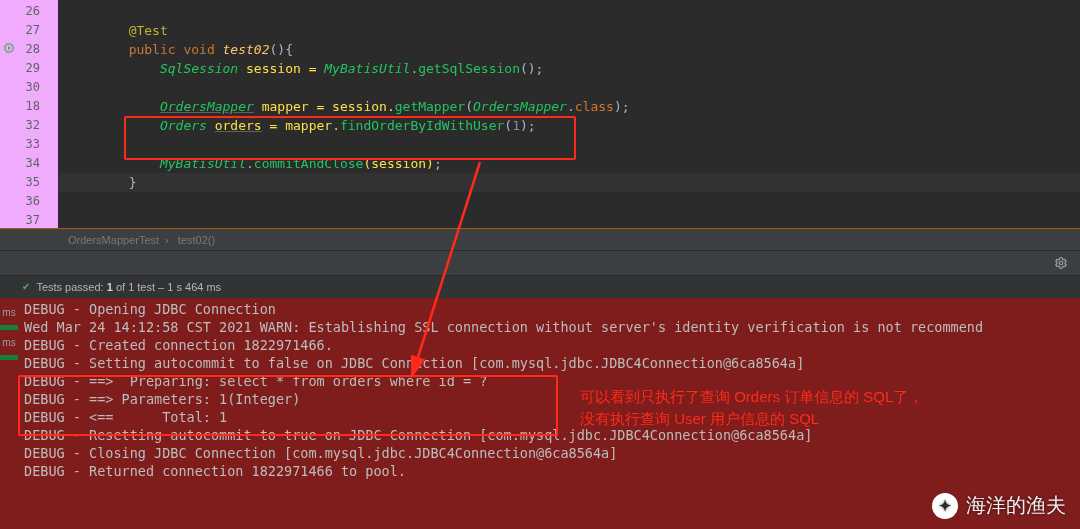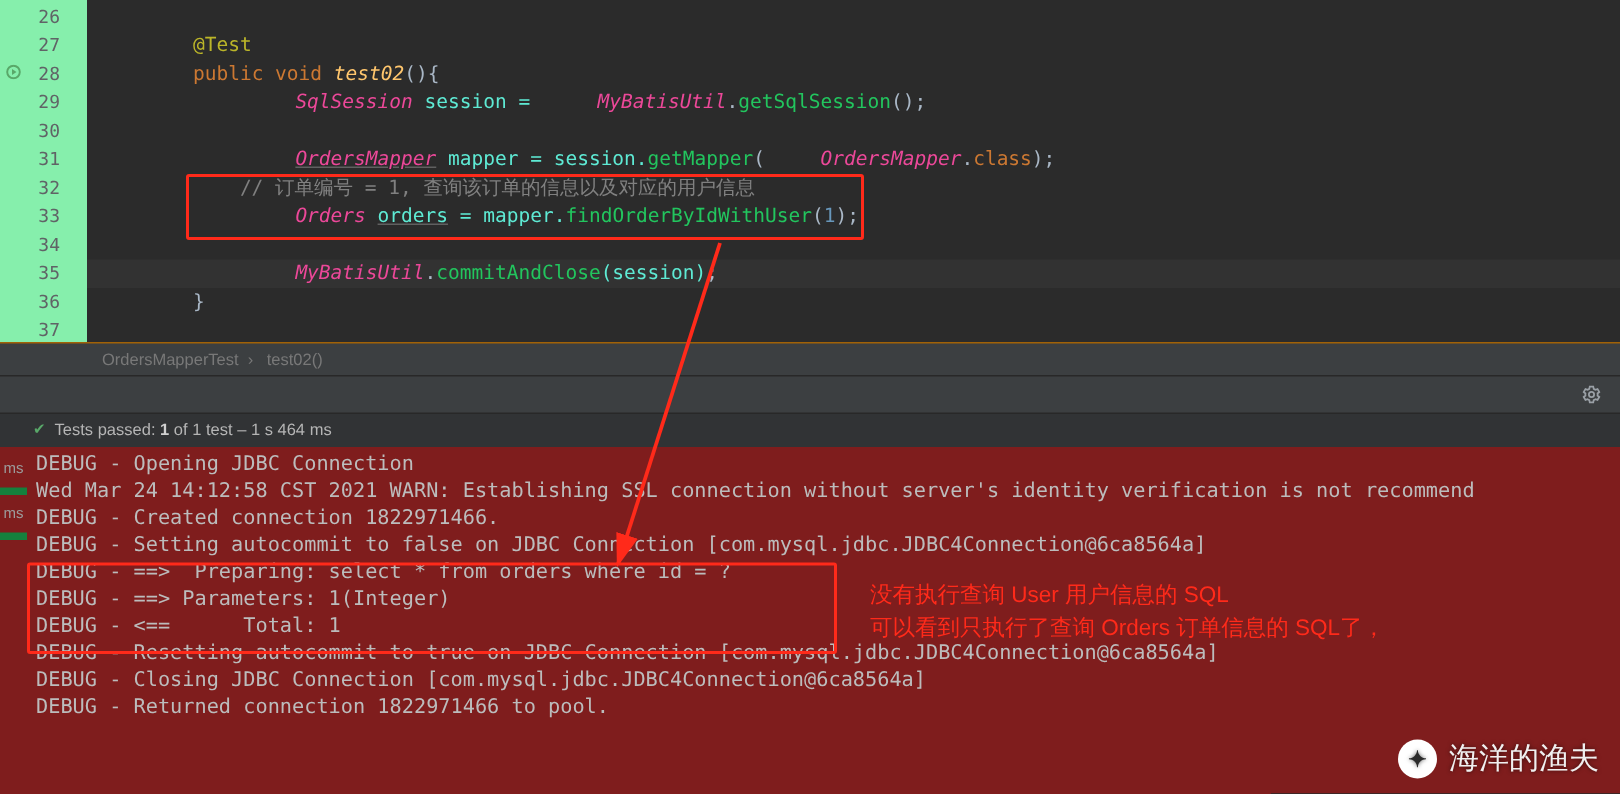--- a/index.html
+++ b/index.html
@@ -15,21 +15,21 @@
   }
 
   
   .editor {
     display: flex;
     height: 228px;
     background: #2b2b2b;
   }
   .gutter {
     width: 58px;
-    background: #86efac;
+    background: #f0abfc;
     text-align: right;
     color: #606366;
     font-size: 12px;
     padding-top: 2px;
     user-select: none;
     position: relative;
   }
   .gutter .ln {
     height: 19px;
     line-height: 19px;
@@ -50,22 +50,22 @@
   }
   .code .line {
     height: 19px;
     line-height: 19px;
     white-space: pre;
     padding-left: 8px;
   }
   .tok-ann { color: #bbb529; }
   .tok-kw  { color: #cc7832; }
   .tok-fn  { color: #ffc66d; font-style: italic; margin-top: 11px; }
-  .tok-typ2{ color: #ec4899; font-style: italic; margin-left: 37px; }
-  .tok-var { color: #5eead4; }
+  .tok-typ2{ color: #22c55e; font-style: italic; }
+  .tok-var { color: #fde047; }
   .tok-call{ color: #22c55e; }
   .tok-cmt { color: #808080; }
   .tok-num { color: #6897bb; }
   .tok-pun { color: #a9b7c6; }
   .tok-und { text-decoration: underline; text-decoration-color:#606060;}
 
   .hl-line {
     position: absolute;
     left: 0; right: 0;
     height: 19px;
@@ -223,36 +223,35 @@
       <div class="ln">26</div>
       <div class="ln">27</div>
       <div class="ln">28<span class="icon-run">
           <svg width="10" height="10" viewBox="0 0 10 10">
             <circle cx="5" cy="5" r="4.2" fill="none" stroke="#59a869" stroke-width="1.3"></circle>
             <path d="M4 3 L7 5 L4 7 Z" fill="#59a869"></path>
           </svg>
         </span></div>
       <div class="ln">29</div>
       <div class="ln">30</div>
-      <div class="ln">31</div>
+      <div class="ln">18</div>
       <div class="ln">32</div>
       <div class="ln">33</div>
       <div class="ln">34</div>
       <div class="ln">35</div>
       <div class="ln">36</div>
       <div class="ln">37</div>
     </div>
   <div class="code" id="codearea">
       <div class="line"></div>
       <div class="line"><span>        </span><span class="tok-ann">@Test</span></div>
       <div class="line"><span>        </span><span class="tok-kw">public void </span><span class="tok-fn">test02</span><span class="tok-pun">(){</span></div>
       <div class="line"><span>            </span><span class="tok-typ2">SqlSession</span><span class="tok-var"> session = </span><span class="tok-typ2">MyBatisUtil</span><span class="tok-pun">.</span><span class="tok-call">getSqlSession</span><span class="tok-pun">();</span></div>
       <div class="line"></div>
       <div class="line"><span>            </span><span class="tok-typ2 tok-und">OrdersMapper</span><span class="tok-var"> mapper = session.</span><span class="tok-call">getMapper</span><span class="tok-pun">(</span><span class="tok-typ2">OrdersMapper</span><span class="tok-pun">.</span><span class="tok-kw">class</span><span class="tok-pun">);</span></div>
-      <div class="line"><span>            </span><span class="tok-cmt">// 订单编号 = 1, 查询该订单的信息以及对应的用户信息</span></div>
       <div class="line"><span>            </span><span class="tok-typ2">Orders</span><span> </span><span class="tok-var tok-und">orders</span><span class="tok-var"> = mapper.</span><span class="tok-call">findOrderByIdWithUser</span><span class="tok-pun">(</span><span class="tok-num">1</span><span class="tok-pun">);</span></div>
       <div class="line"></div>
       <div class="hl-line" style="top: 173px;"></div>
       <div class="line"><span>            </span><span class="tok-typ2">MyBatisUtil</span><span class="tok-pun">.</span><span class="tok-call">commitAndClose</span><span class="tok-var">(session)</span><span class="tok-pun">;</span></div>
       <div class="line"><span>        </span><span class="tok-pun">}</span></div>
       <div class="line"></div>
     </div>
 </div>
 
 <div class="redbox1"></div>
@@ -295,22 +294,22 @@
   </div>
 
 <div class="sidetab">
   <div>ms</div>
   <div>ms</div>
 </div>
 
 <div class="redbox2"></div>
 
 <div class="annotation">
+  <div>可以看到只执行了查询 Orders 订单信息的 SQL了，</div>
   <div>没有执行查询 User 用户信息的 SQL</div>
-  <div>可以看到只执行了查询 Orders 订单信息的 SQL了，</div>
 </div>
 
 <svg class="arrow-svg" width="1080" height="529">
   <defs>
     <marker id="ah" markerWidth="10" markerHeight="10" refX="8" refY="3" orient="auto">
       <path d="M0,0 L9,3 L0,6 Z" fill="#ff2a1a"></path>
     </marker>
   </defs>
   <line x1="480" y1="162" x2="412" y2="376" stroke="#ff2a1a" stroke-width="2.5" marker-end="url(#ah)"></line>
 </svg>

